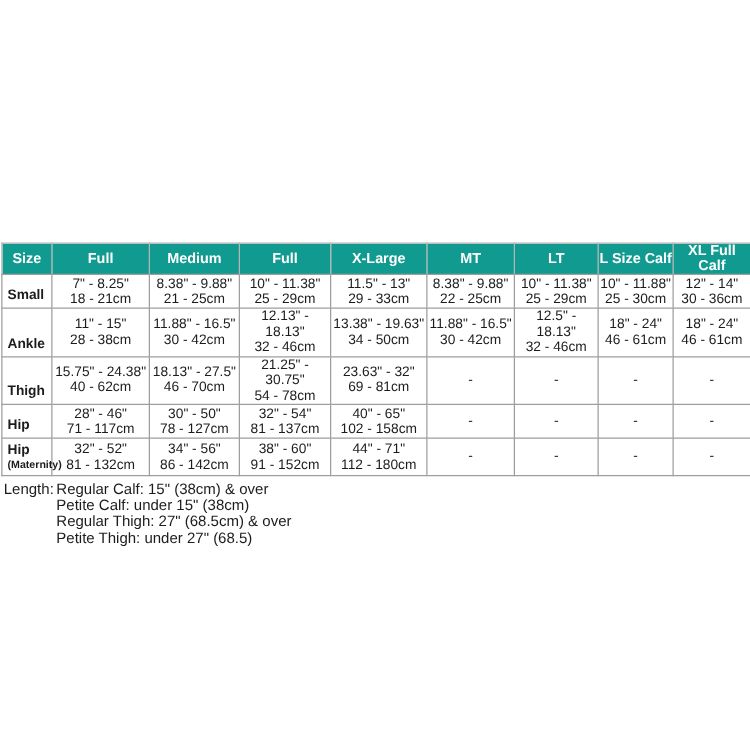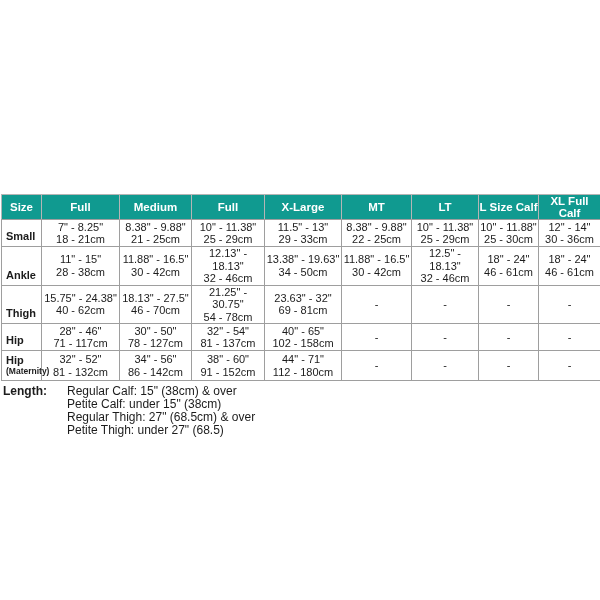--- a/index.html
+++ b/index.html
@@ -65,22 +65,22 @@
   }
   .size-chart tr.tall td { height: 30px; }
 
   .length-notes {
     display: flex;
     margin: 4px 0 0 3px;
     font-size: 12px;
     line-height: 13px;
   }
   .length-notes .length-label {
-    font-weight: bold;
-    margin-right: 20px;
+    font-weight: normal;
+    margin-right: 2px;
   }
   .length-notes .note-line { display: block; }
 </style>
 </head>
 <body>
 
 <div class="page">
 
   <table class="size-chart">
     <colgroup>

